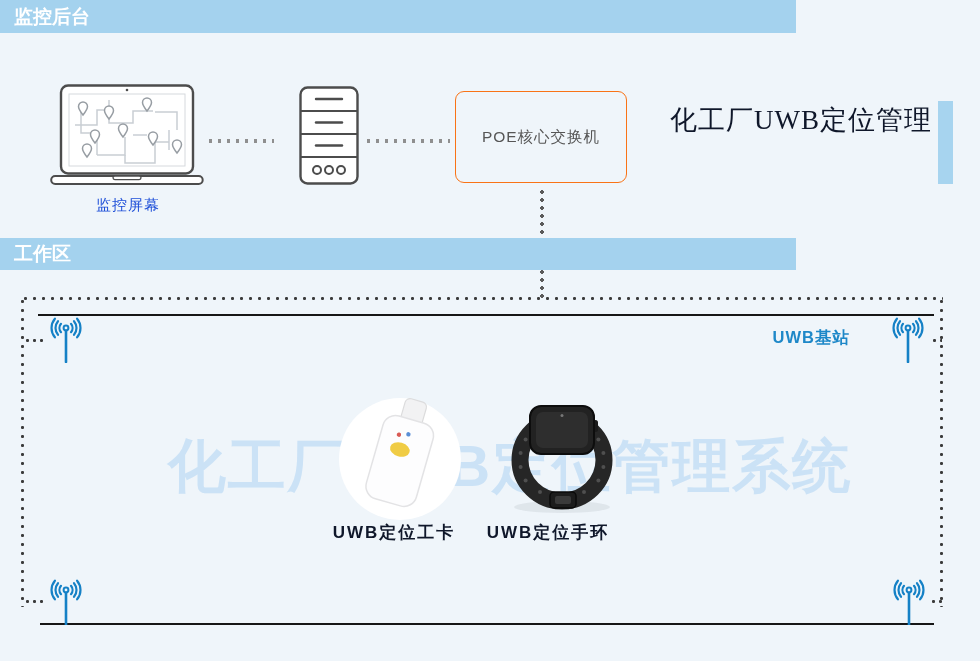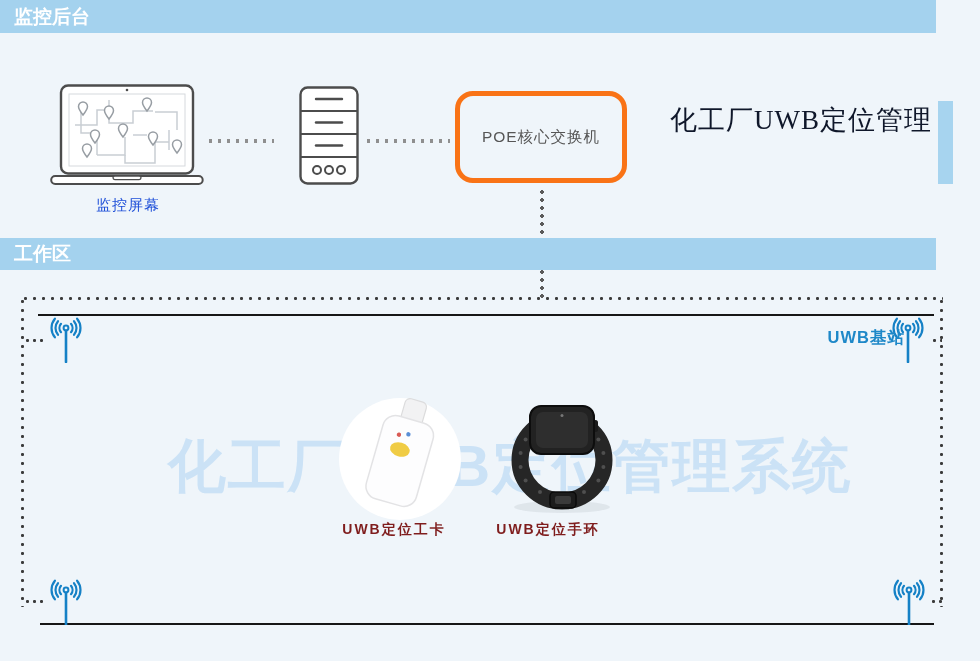--- a/index.html
+++ b/index.html
@@ -1,55 +1,55 @@
 <!DOCTYPE html>
 <html><head>
 <meta charset="utf-8">
 <style>
   html,body{margin:0;padding:0;}
   body{font-family:"Liberation Sans","DejaVu Sans",sans-serif;}
   .stage{position:relative;width:980px;height:661px;background:#EFF5FA;overflow:hidden;}
   .abs{position:absolute;}
 
   
-  .bar{left:0;width:936px;background:#A4D2EE;color:#fff;font-weight:bold;
+  .bar{left:0;width:796px;background:#A4D2EE;color:#fff;font-weight:bold;
        font-size:19px;display:flex;align-items:center;padding-left:14px;box-sizing:border-box;}
   .bar-top{top:0;height:33px;}
   .bar-work{top:238px;height:32px;}
 
   
   .dots-h{height:4px;background-image:radial-gradient(circle closest-side,#8f8f8f 92%,transparent);
           background-size:9px 4px;background-repeat:repeat-x;}
   .dots-v{width:4px;background-image:radial-gradient(circle closest-side,#5a5a5a 92%,transparent);
           background-size:4px 8px;background-repeat:repeat-y;}
   .dash-h{height:3px;background-image:radial-gradient(circle closest-side,#3b3b3b 92%,transparent);
           background-size:9px 3px;background-repeat:repeat-x;}
   .dash-v{width:3px;background-image:radial-gradient(circle closest-side,#3b3b3b 92%,transparent);
           background-size:3px 9px;background-repeat:repeat-y;}
   .conn{height:3px;background-image:radial-gradient(circle closest-side,#3b3b3b 92%,transparent);
         background-size:7px 3px;background-repeat:repeat-x;}
   .solid-line{height:2px;background:#161616;}
 
   
   .icon-label{color:#1d4ed8;font-size:15px;letter-spacing:1px;text-align:center;}
-  .poe-box{left:455px;top:91px;width:172px;height:92px;border:5px solid #f97316;border-radius:18px;
+  .poe-box{left:455px;top:91px;width:172px;height:92px;border:1px solid #f97316;border-radius:9px;
            box-sizing:border-box;color:#565656;font-size:15.5px;letter-spacing:1px;line-height:26px;
            display:flex;flex-direction:column;justify-content:center;text-align:center;}
   .arch-title{left:600px;top:97px;width:332px;text-align:right;
               font-family:"Liberation Serif","DejaVu Serif",serif;
               color:#0f172a;font-size:27px;line-height:47px;letter-spacing:1px;}
   .accent-bar{left:938px;top:101px;width:15px;height:83px;background:#A7D4EF;}
 
   
-  .station-label{left:759px;top:327px;width:146px;text-align:right;color:#1E88C8;
+  .station-label{left:704px;top:327px;width:146px;text-align:right;color:#1E88C8;
                  font-size:16.5px;font-weight:600;letter-spacing:1px;}
   .watermark{left:45px;top:434px;width:930px;text-align:center;color:#CBE2F6;
              font-size:58px;font-weight:bold;letter-spacing:2px;line-height:64px;white-space:nowrap;}
   .device-circle{left:339px;top:398px;width:122px;height:122px;border-radius:50%;background:#ffffff;}
-  .device-label{width:200px;text-align:center;color:#7f1d1d;font-size:14px;font-weight:bold;letter-spacing:2px;}
+  .device-label{width:200px;text-align:center;color:#0f172a;font-size:17px;font-weight:bold;letter-spacing:2px;}
 </style>
 </head>
 <body>
 
 <div class="stage">
 
   <svg class="abs" style="left:50px;top:84px;" width="154" height="106" viewBox="0 0 154 106">
     <rect x="11" y="1.5" width="132" height="88" rx="7" fill="#ffffff" stroke="#4C4C4C" stroke-width="2.4"></rect>
     <circle cx="77" cy="6" r="1.3" fill="#4C4C4C"></circle>
     <rect x="19" y="10" width="116" height="72" fill="#ffffff" stroke="#d6d9dd" stroke-width="1"></rect>

